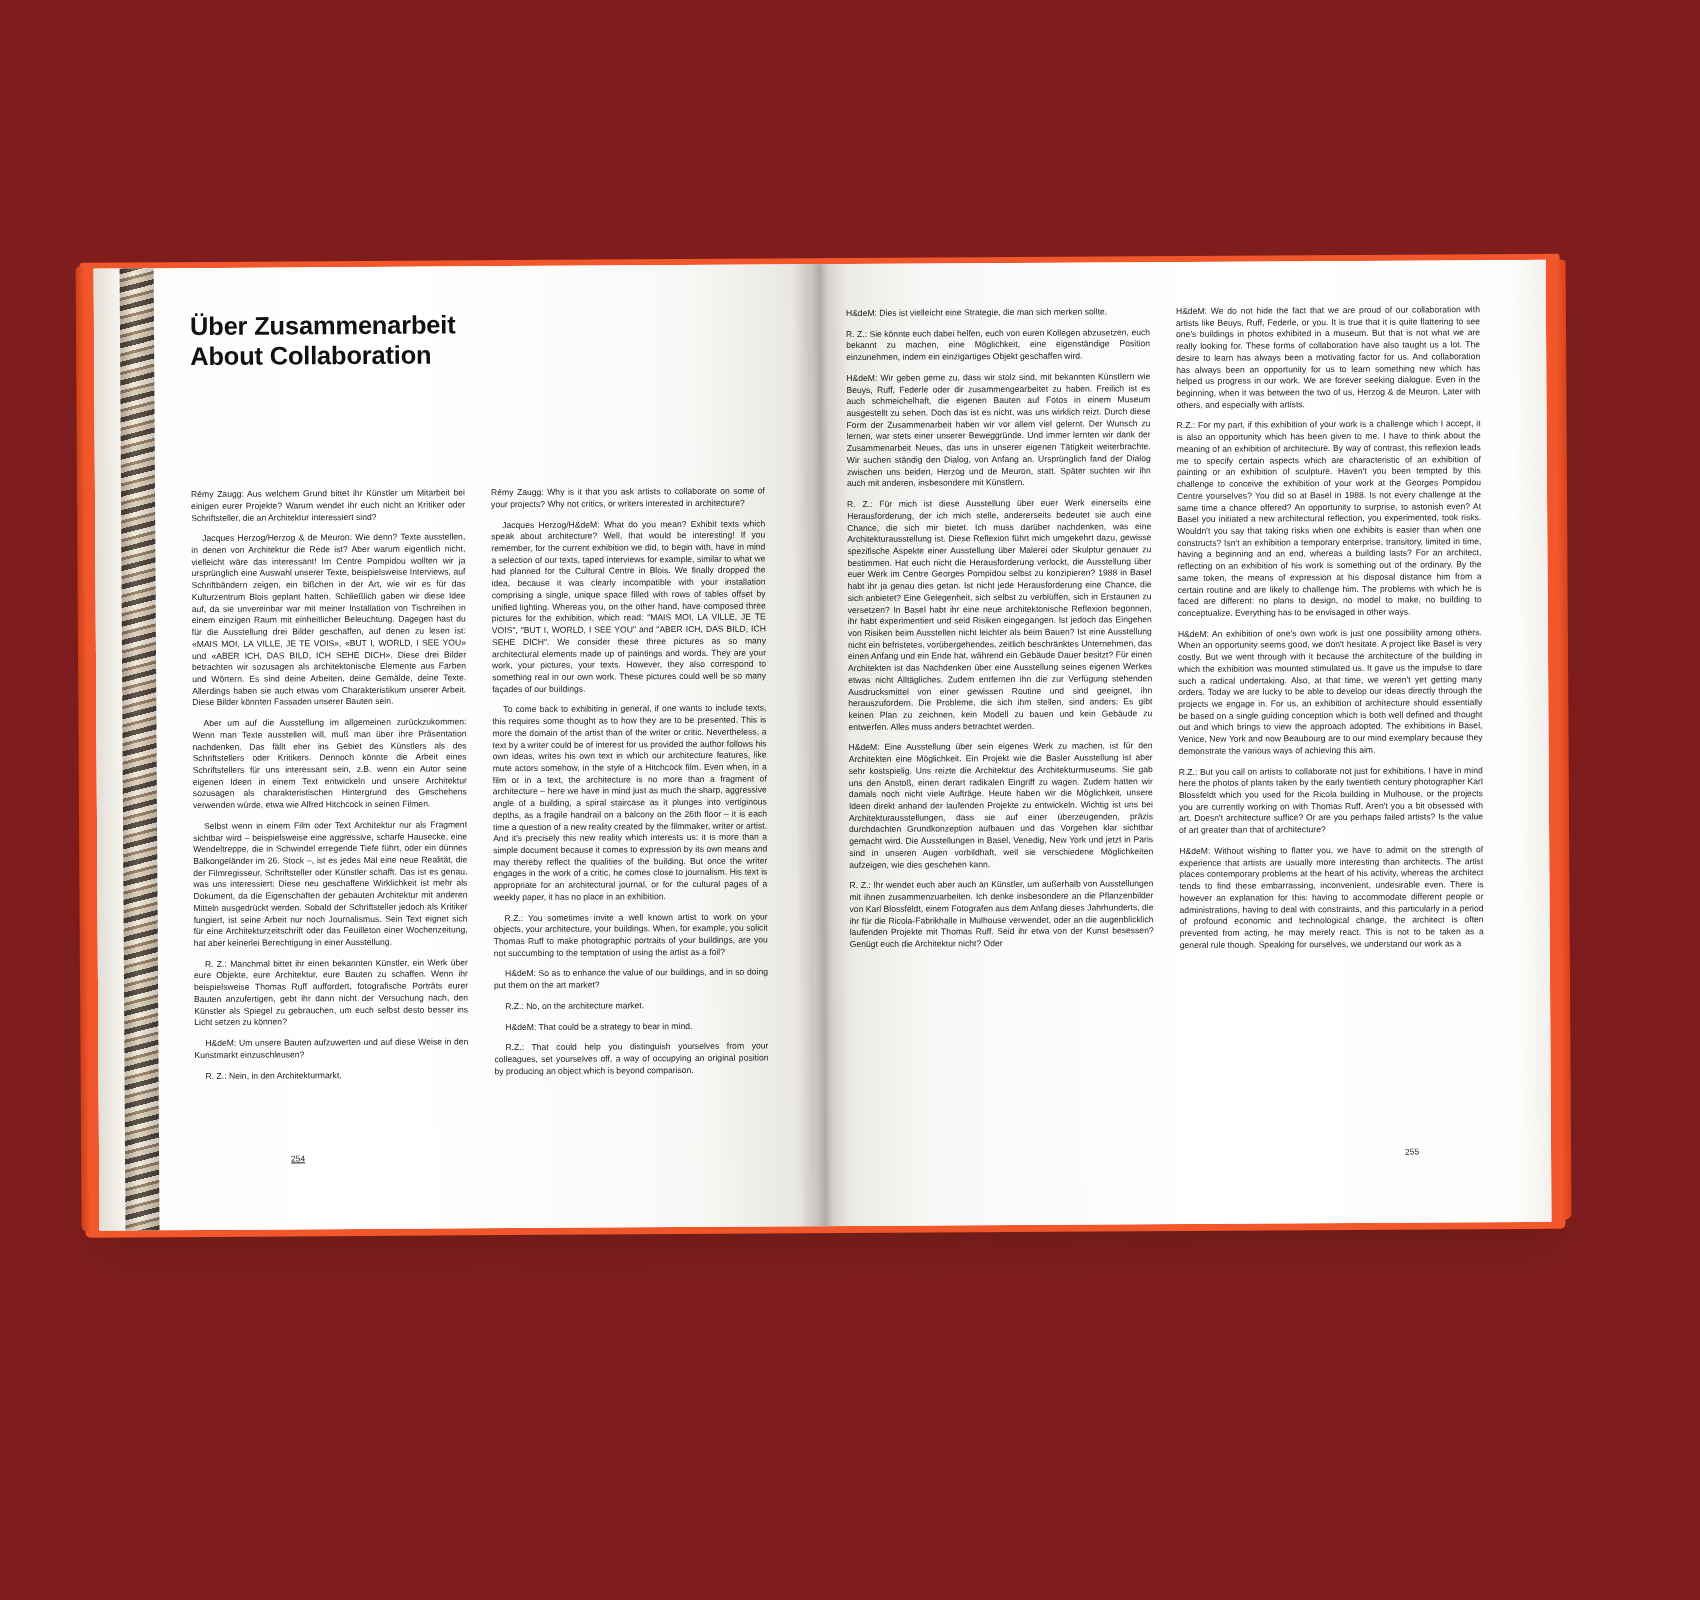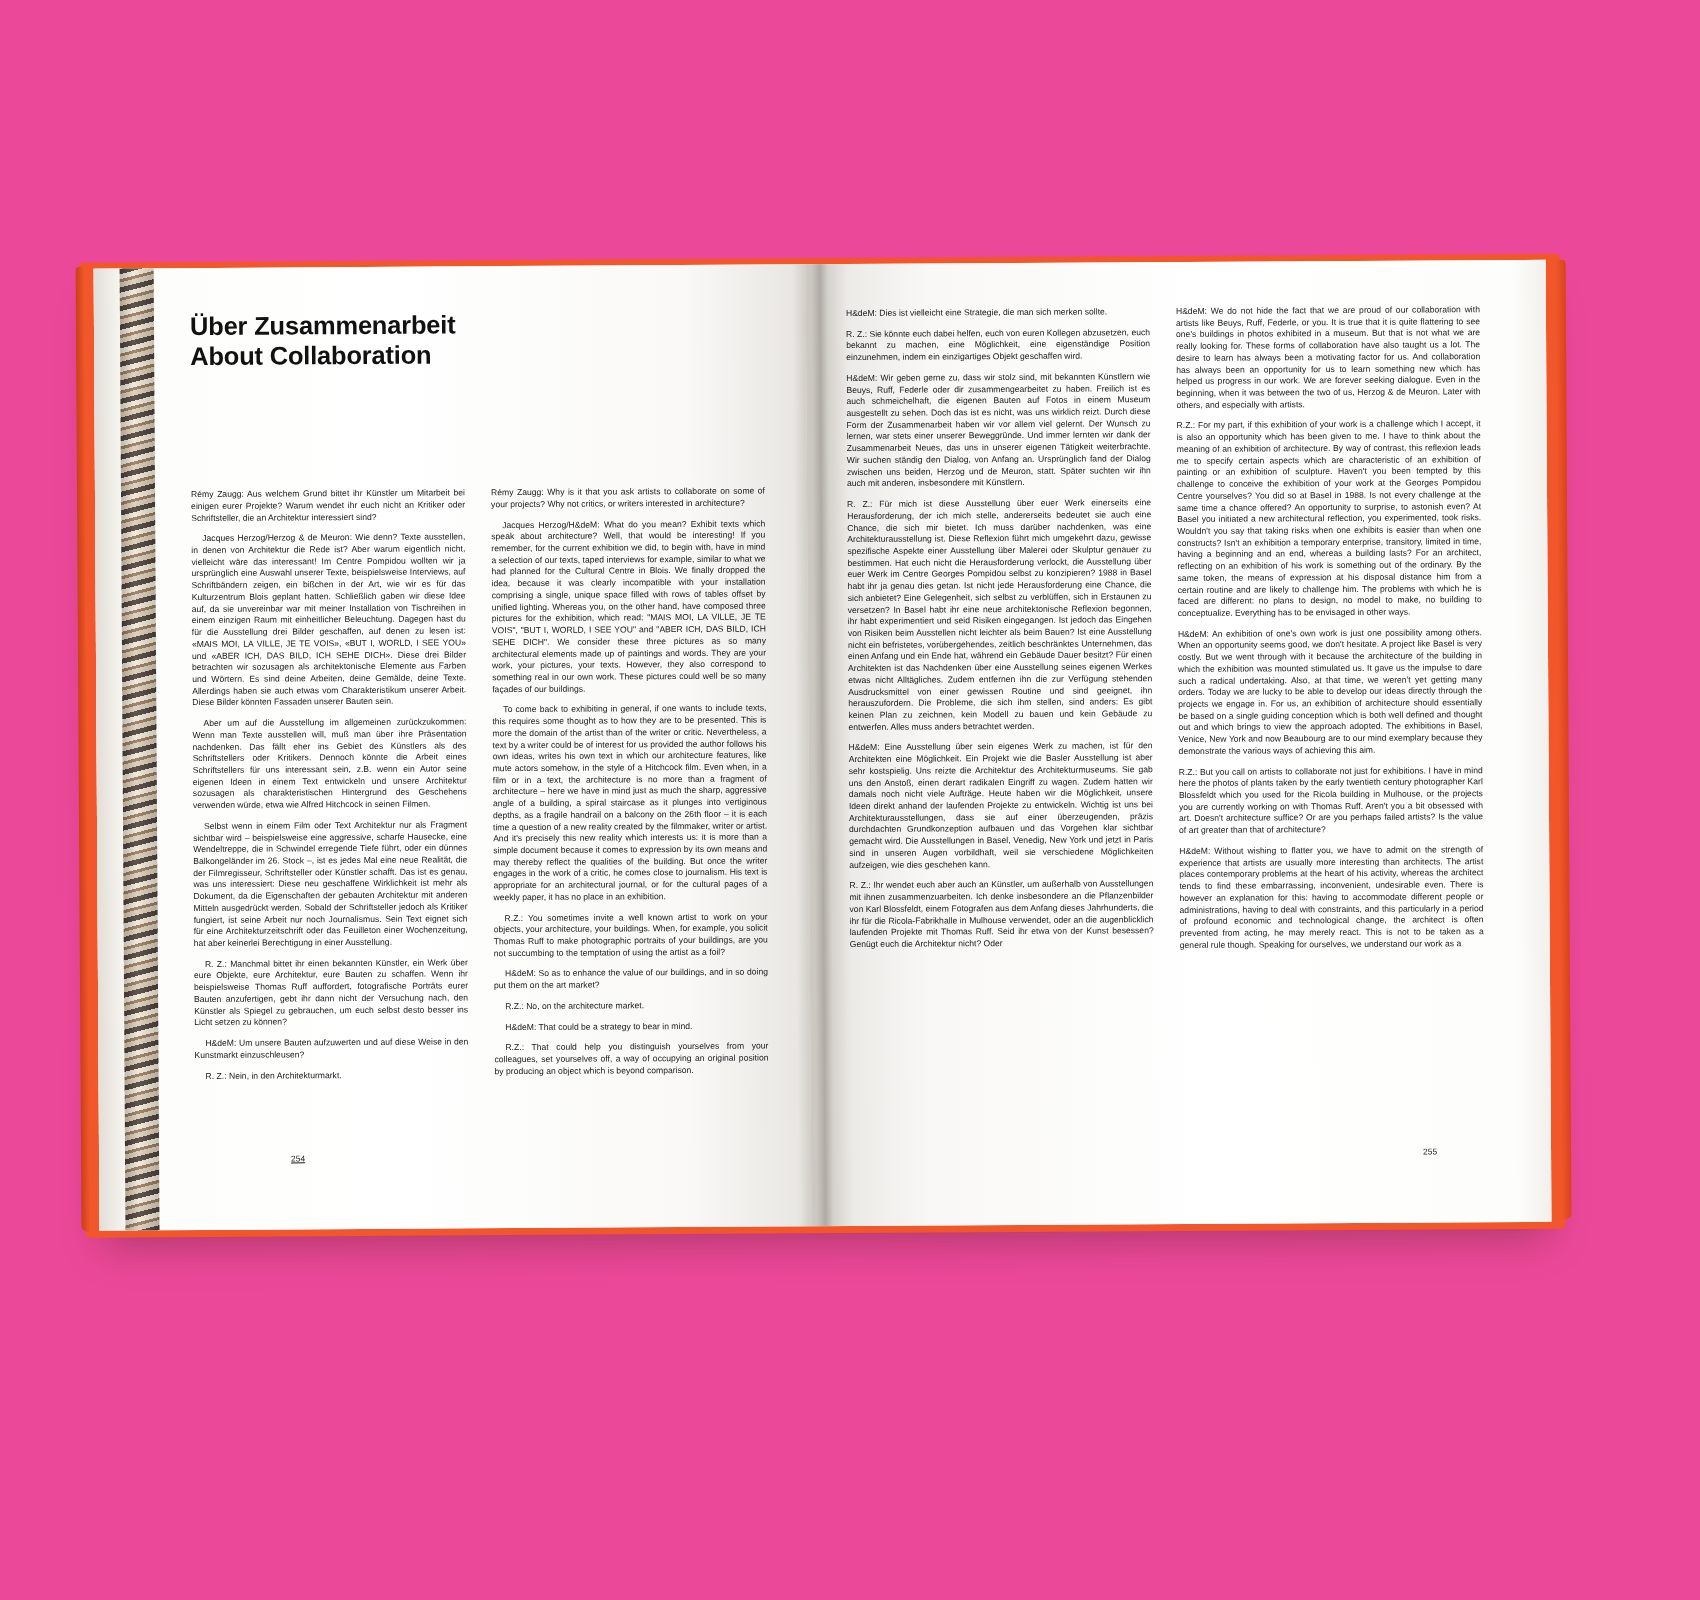--- a/index.html
+++ b/index.html
@@ -12,21 +12,21 @@
     height: 1600px;
     overflow: hidden;
     font-family: "Liberation Sans", sans-serif;
   }
 
   
   .scene {
     position: absolute;
     left: 0; top: 0;
     width: 1700px; height: 1600px;
-    background: #ec4899;
+    background: #7f1d1d;
   }
 
   
   .cover {
     position: absolute;
     left: 78px;
     top: 258px;
     width: 1480px;
     height: 975px;
     background: #f1572a;
@@ -172,21 +172,21 @@
   }
   .col-r p { margin: 0 0 9px 0; }
 
   .folio {
     position: absolute;
     bottom: 36px;
     font-size: 8.4px;
     color: #1b1d1f;
   }
   .folio-left { left: 96px; text-decoration: underline; }
-  .folio-right { right: 56px; margin-top: 9px; }
+  .folio-right { right: 74px; margin-top: 9px; }
 
   
   .curl-left {
     position: absolute;
     right: 0; top: 0;
     width: 120px; height: 100%;
     background: linear-gradient(to right, rgba(255,255,255,0) 0%, rgba(150,140,130,0.16) 100%);
     pointer-events: none;
   }
   .curl-right {

